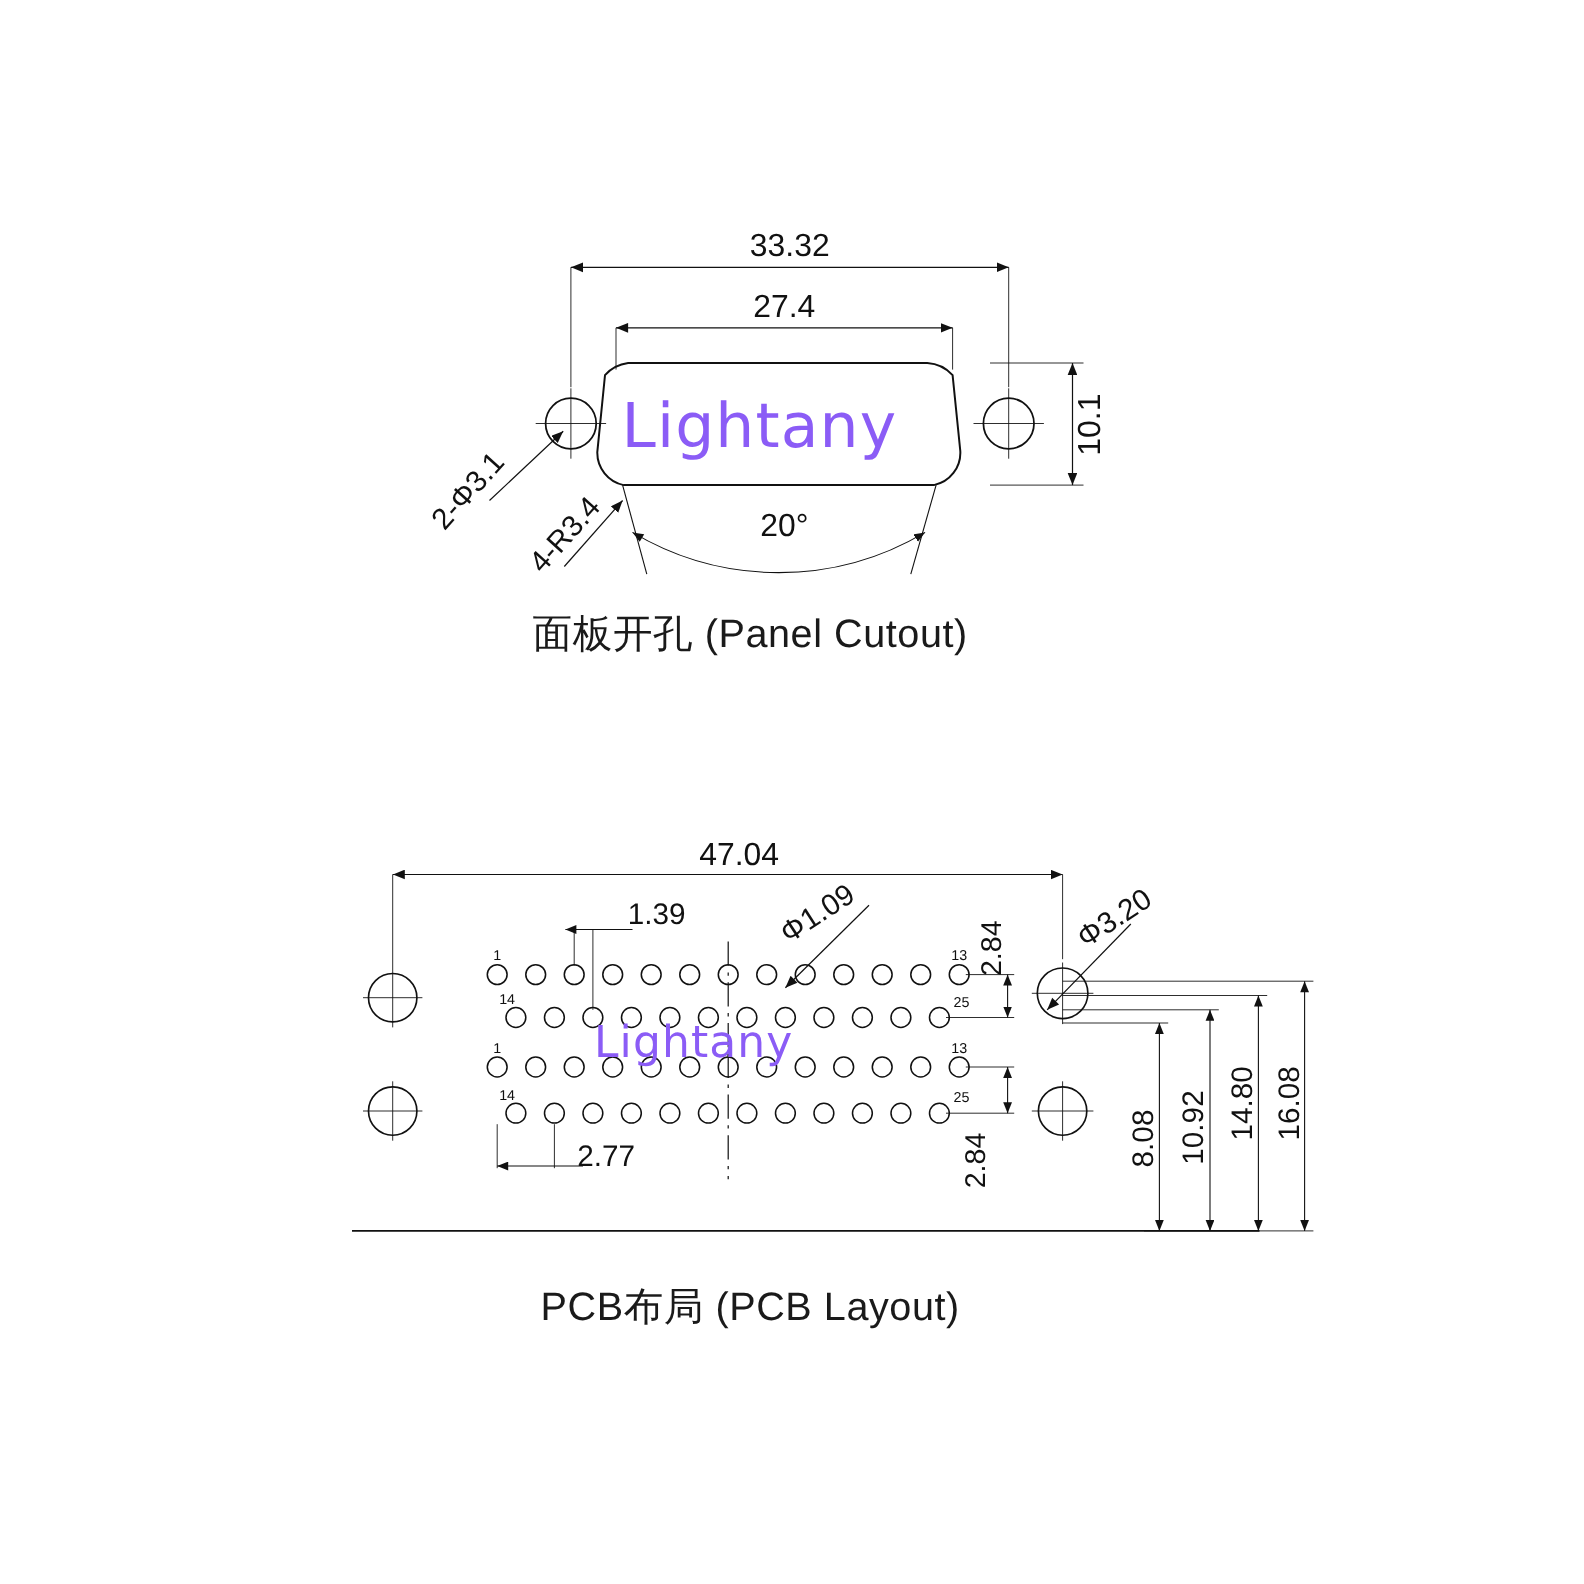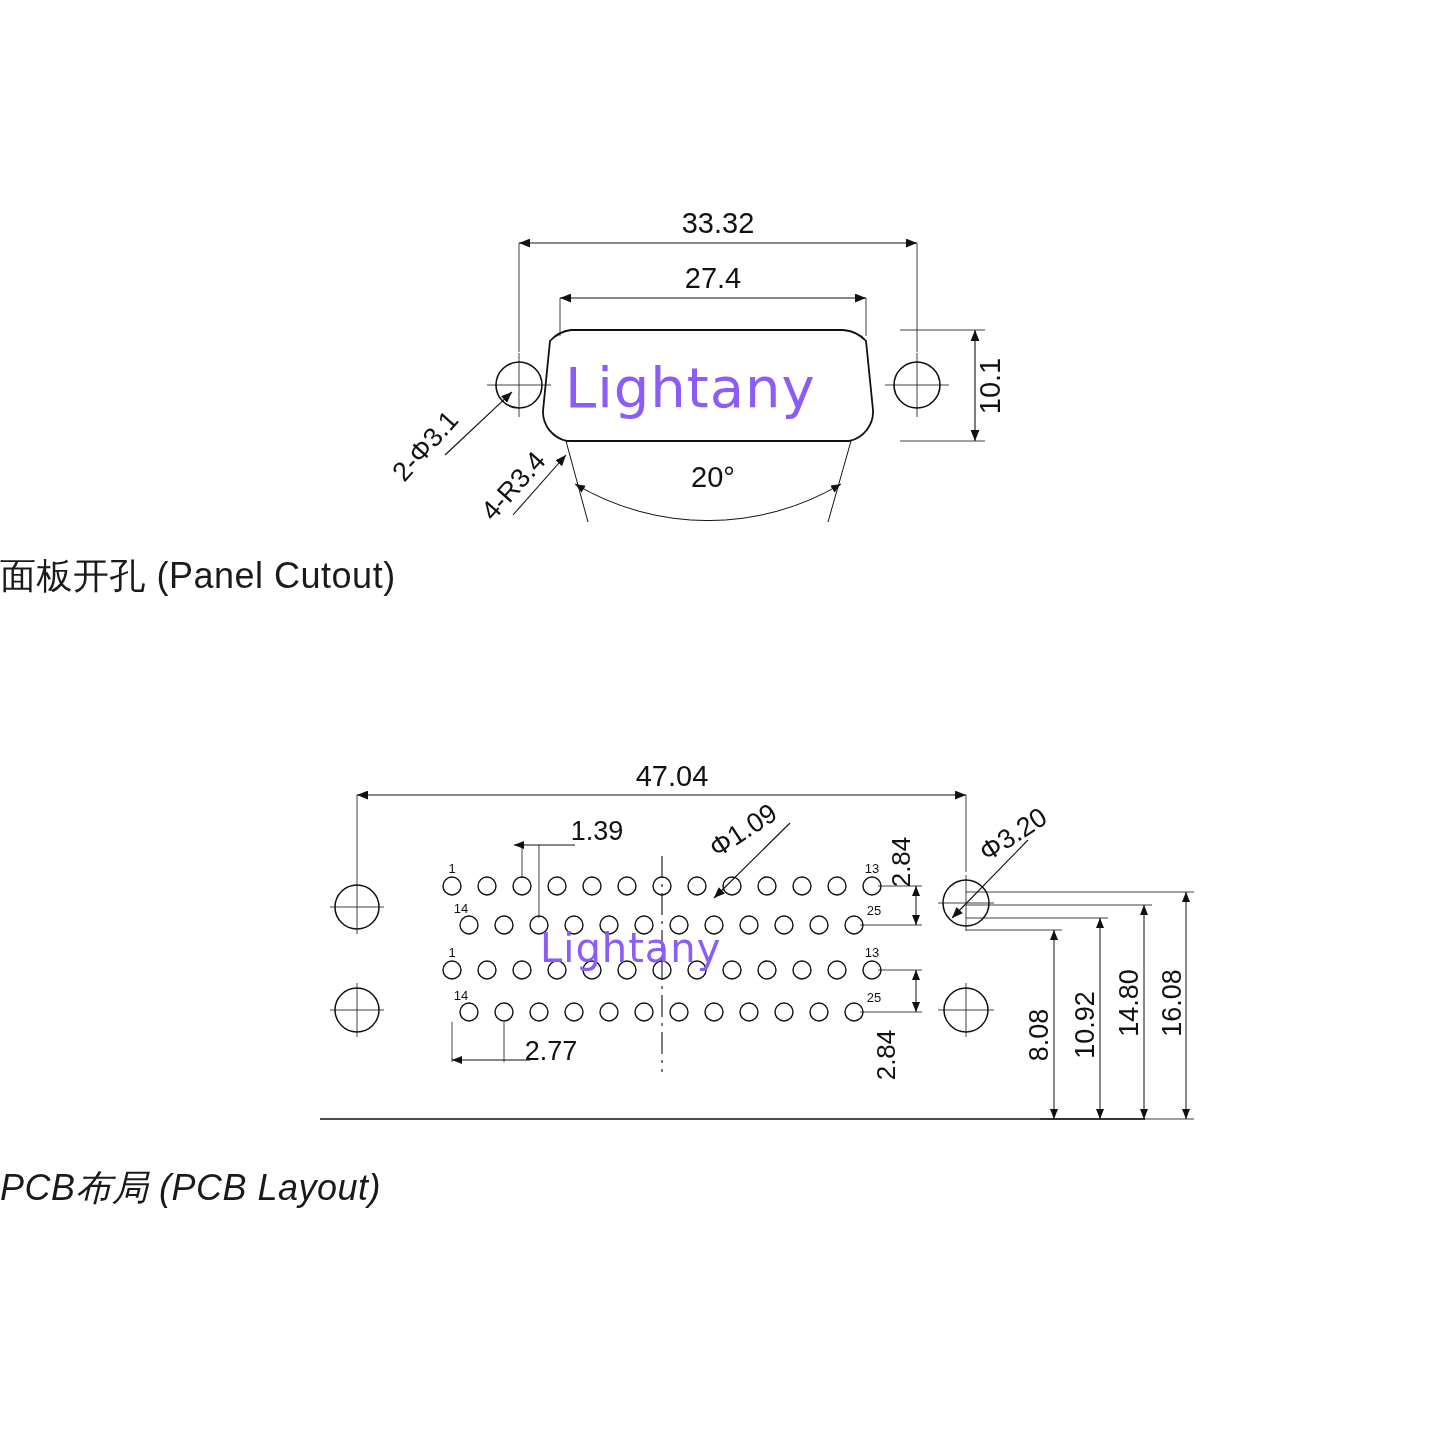--- a/index.html
+++ b/index.html
@@ -22,26 +22,27 @@
   svg.drawing {
     position: absolute;
     left: 0;
     top: 0;
     width: 1440px;
     height: 1440px;
   }
   .cap {
     position: absolute;
     width: 100%;
+    text-align: center;
     font-size: 36px;
     color: #1a1a1a;
     letter-spacing: 0.5px;
   }
   #cap-panel { top: 552px; }
-  #cap-pcb { top: 1164px; font-style: italic; }
+  #cap-pcb { top: 1164px; }
   .wm {
     position: absolute;
     color: #8b5cf6;
     font-size: 58px;
     letter-spacing: 1px;
     font-family: "DejaVu Sans", sans-serif;
     user-select: none;
   }
   #wm1 { left: 565px; top: 355px; font-size: 56px; }
   #wm2 { left: 540px; top: 925px; font-size: 40px; }

